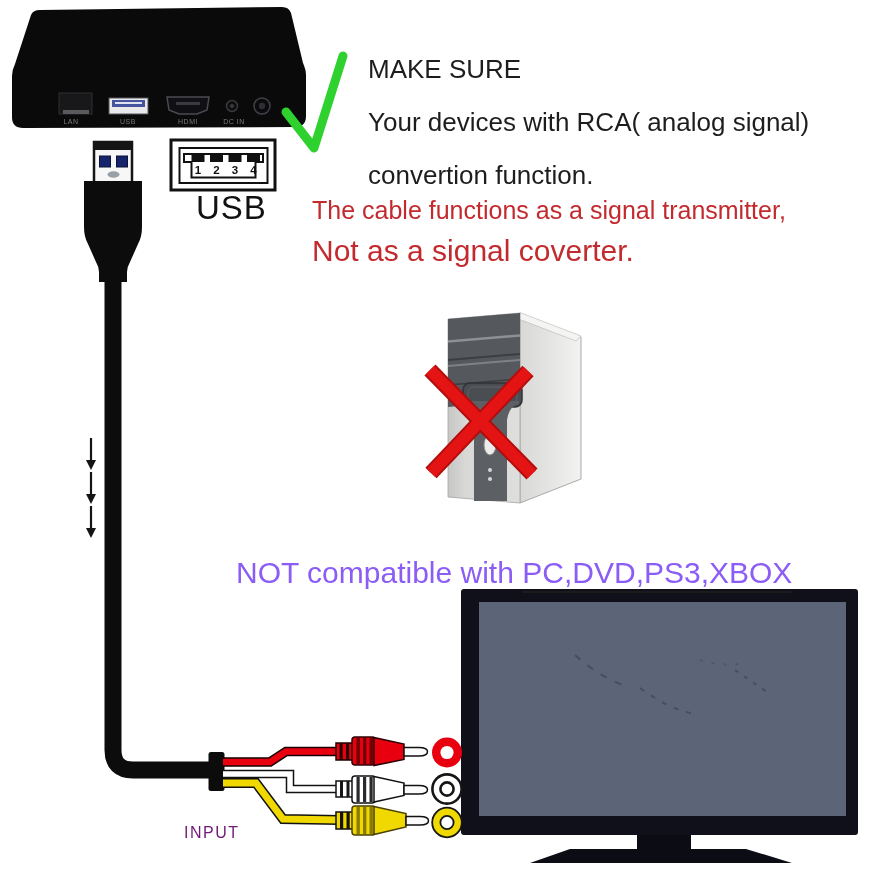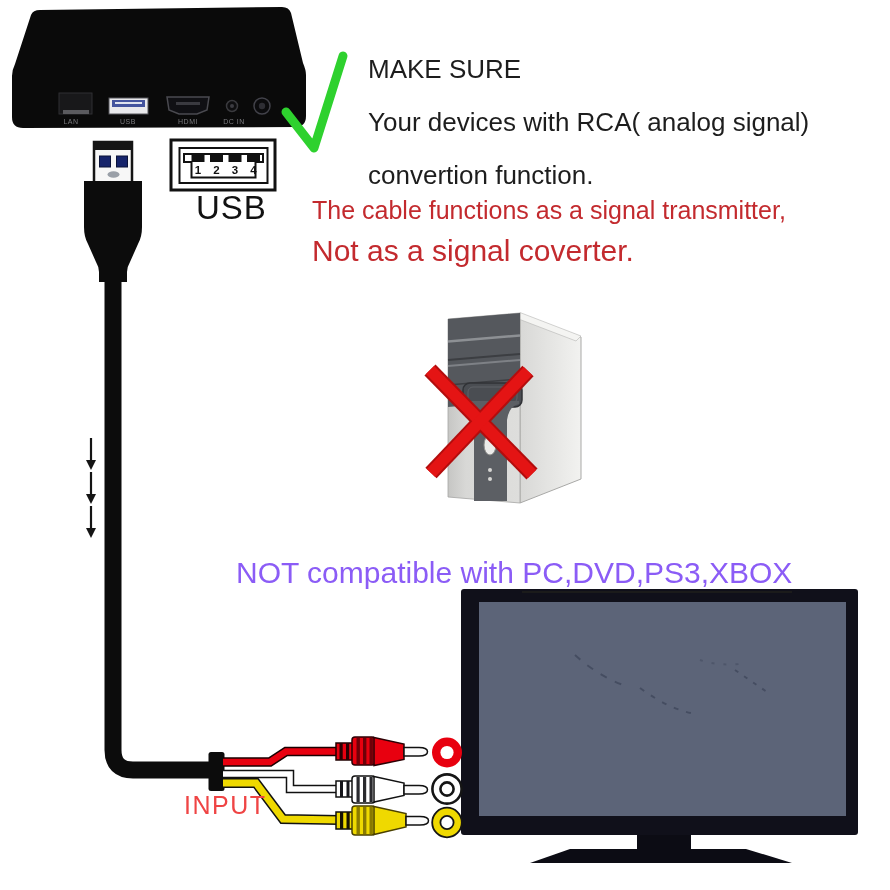--- a/index.html
+++ b/index.html
@@ -10,21 +10,21 @@
   .stage{position:absolute;left:0;top:0;}
   .txt{position:absolute;white-space:nowrap;line-height:1.1;}
   .notice-title{left:368px;top:55px;font-size:26px;color:#1d1d1d;}
   .notice-line1{left:368px;top:108px;font-size:26px;color:#1d1d1d;}
   .notice-line2{left:368px;top:161px;font-size:26px;color:#1d1d1d;}
   .warn1{left:312px;top:197px;font-size:25px;color:#c32a2e;}
   .warn2{left:312px;top:234px;font-size:30px;color:#c32a2e;}
   .usb-label{left:196px;top:190px;font-size:33px;color:#111111;letter-spacing:1px;}
   .compat{left:236px;top:511px;font-size:30px;color:#8b5cf6;margin-top:45px;}
   .compat .devices{display:inline-block;margin-left:0.28em;border-bottom:2.5px solid #1b1b1b;padding-bottom:2px;}
-  .input-label{left:184px;top:792px;font-size:25px;color:#ef4444;letter-spacing:1.5px;}
+  .input-label{left:184px;top:824px;font-size:16px;color:#701a75;letter-spacing:1.5px;}
 </style>
 </head>
 <body>
 
 <div class="canvas">
 
   <svg class="stage" width="890" height="890" viewBox="0 0 890 890">
     <defs>
       <linearGradient id="gradSide" x1="0" y1="0" x2="1" y2="0">
         <stop offset="0" stop-color="#d8d8d6"></stop>

